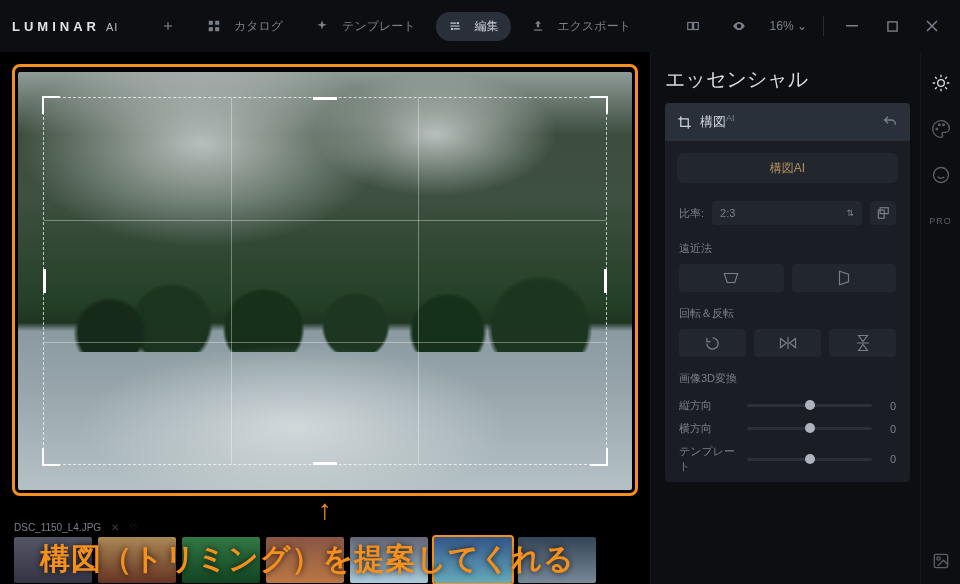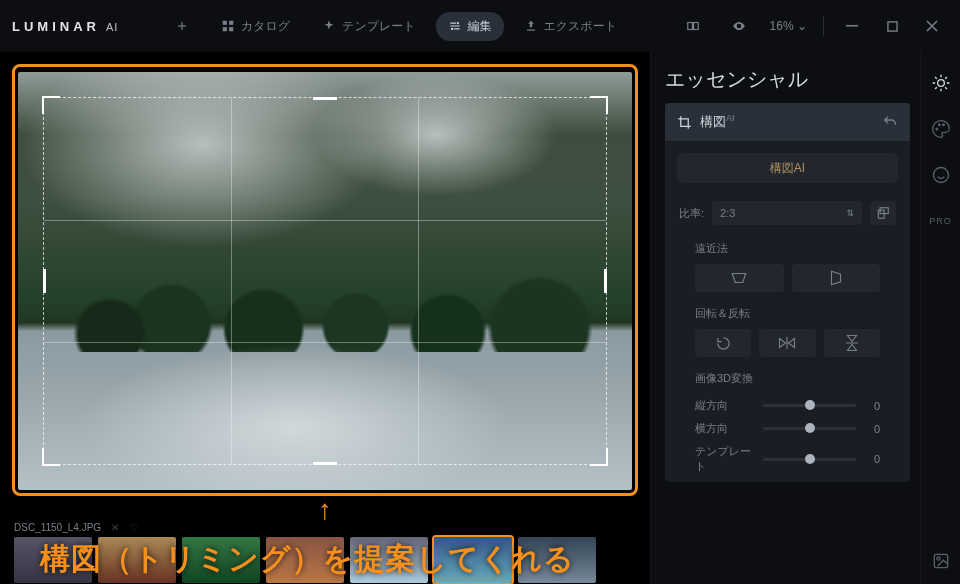--- a/index.html
+++ b/index.html
@@ -15,21 +15,21 @@
   --orange:#f5901d;
 }
 *{box-sizing:border-box;margin:0;padding:0;font-family:"Hiragino Sans","Yu Gothic",Meiryo,sans-serif;}
 body{background:var(--bg);width:960px;height:584px;overflow:hidden;color:var(--text);position:relative;}
 
 
 .topbar{height:52px;display:flex;align-items:center;padding:0 12px;gap:8px;background:var(--bg);}
 .logo{font-weight:700;letter-spacing:4px;font-size:13px;color:#e3e3e8;}
 .logo .ai{font-weight:400;letter-spacing:1px;font-size:11px;margin-left:6px;opacity:.8;}
 .top-spacer{flex:1;}
-.topbtn{display:flex;align-items:center;gap:6px;color:var(--text-dim);font-size:12px;padding:6px 12px;border-radius:14px;cursor:pointer;}
+.topbtn{display:flex;align-items:center;gap:13px;color:var(--text-dim);font-size:12px;padding:6px 12px;border-radius:14px;cursor:pointer;}
 .topbtn svg,.topbtn .icon{width:14px;height:14px;fill:currentColor;}
 .topbtn.active{background:var(--hl);color:var(--text);}
 .divider-v{width:1px;height:20px;background:#2a2d33;margin:0 4px;}
 .sysbtn{width:32px;display:flex;align-items:center;justify-content:center;color:var(--text-dim);cursor:pointer;}
 .zoom{font-size:12px;color:var(--text-dim);padding:0 4px;}
 
 
 .main{display:flex;height:calc(584px - 42px);}
 .viewer{flex:1;position:relative;background:#000;display:flex;flex-direction:column;}
 .canvas-wrap{flex:1;position:relative;padding:16px 18px 6px 18px;}
@@ -82,21 +82,21 @@
 .tool-card{background:var(--panel);border-radius:4px;overflow:hidden;}
 .tool-head{display:flex;align-items:center;gap:8px;padding:10px 12px;background:var(--hl);}
 .tool-head .t{font-size:13px;color:#cfd4db;}
 .tool-head .sup{font-size:9px;color:var(--text-dim);vertical-align:super;}
 .tool-head .undo{margin-left:auto;color:var(--text-dim);cursor:pointer;}
 .suggest-btn{margin:12px;height:30px;border-radius:6px;background:#22262d;display:flex;align-items:center;justify-content:center;font-size:12px;color:#b0905e;cursor:pointer;}
 .row{padding:6px 14px;display:flex;align-items:center;gap:8px;}
 .row .lbl{font-size:11px;color:var(--text-dim);}
 .ratio-sel{flex:1;height:24px;background:#22262d;border-radius:4px;display:flex;align-items:center;padding:0 8px;font-size:11px;color:var(--text-dim);cursor:pointer;justify-content:space-between;}
 .rot-icon{width:26px;height:24px;background:#22262d;border-radius:4px;display:flex;align-items:center;justify-content:center;color:var(--text-dim);cursor:pointer;}
-.section{padding:10px 30px 4px;}
+.section{padding:10px 14px 4px;}
 .section .slbl{font-size:11px;color:var(--text-dim);margin-bottom:8px;}
 .btn-row{display:flex;gap:8px;}
 .pbtn{flex:1;height:28px;background:#22262d;border-radius:4px;display:flex;align-items:center;justify-content:center;color:var(--text-dim);cursor:pointer;font-size:13px;}
 .slider-row{display:flex;align-items:center;gap:8px;padding:4px 0;justify-content:flex-end;}
 .slider-row .sl{font-size:11px;color:var(--text-dim);width:60px;}
 .slider{flex:1;height:3px;background:#2c3038;border-radius:2px;position:relative;cursor:pointer;}
 .slider .knob{position:absolute;width:10px;height:10px;background:#aeb4bd;border-radius:50%;top:-4px;left:50%;transform:translateX(-50%);}
 .slider-row .val{font-size:11px;color:var(--text-dim);width:16px;text-align:right;}
 
 

